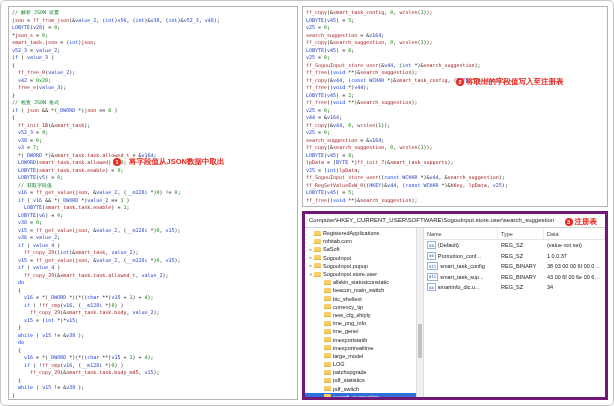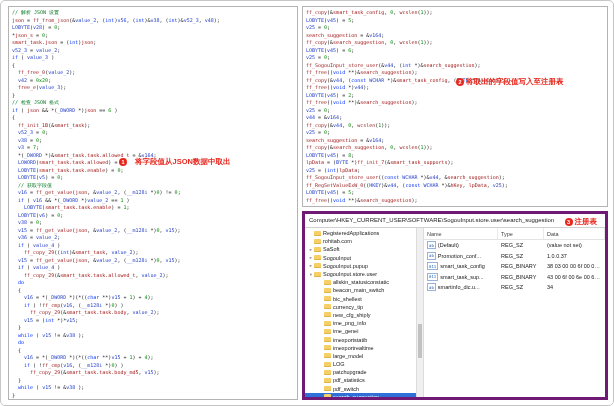--- a/index.html
+++ b/index.html
@@ -15,21 +15,21 @@
   .tk-m{color:#2b46c8;}
   .tk-n{color:#0a8f0a;}
   .tk-f{color:#9c1f1f;}
   .tk-g{color:#a01414;}
   .tk-v{color:#2742c8;}
   .cl i{font-style:normal;}
   .annot{position:absolute;display:flex;align-items:center;gap:2px;color:#e8281e;
          font-weight:bold;font-size:7.5px;white-space:nowrap;}
   .badge{width:8px;height:8px;border-radius:50%;background:#e8281e;color:#fff;font-size:5.5px;
          display:inline-flex;align-items:center;justify-content:center;flex:0 0 8px;}
-  #annot1{left:110px;top:150px;gap:8px;}
+  #annot1{left:104px;top:150px;gap:8px;}
   #annot2{left:142px;top:70px;padding-left:11px;}
   #annot3{top:3px;right:8px;}
   #regedit{position:absolute;left:301px;top:210px;width:306px;height:189px;border:3px solid #701a75;
            background:#fff;display:flex;flex-direction:column;box-sizing:border-box;}
   .addrbar{height:13px;line-height:13px;border-bottom:1px solid #d0d0d0;font-size:6px;color:#222;
            padding:0 4px;white-space:nowrap;overflow:hidden;flex:0 0 13px;}
   .reg-body{flex:1;display:flex;min-height:0;}
   .tree{width:112px;border-right:1px solid #dcdcdc;overflow:hidden;padding-top:1px;box-sizing:border-box;}
   .trow{height:8.2px;display:flex;align-items:center;font-size:5.5px;color:#1a1a1a;white-space:nowrap;overflow:hidden;}
   .trow.sel{background:#2f6fd8;color:#fff;}

